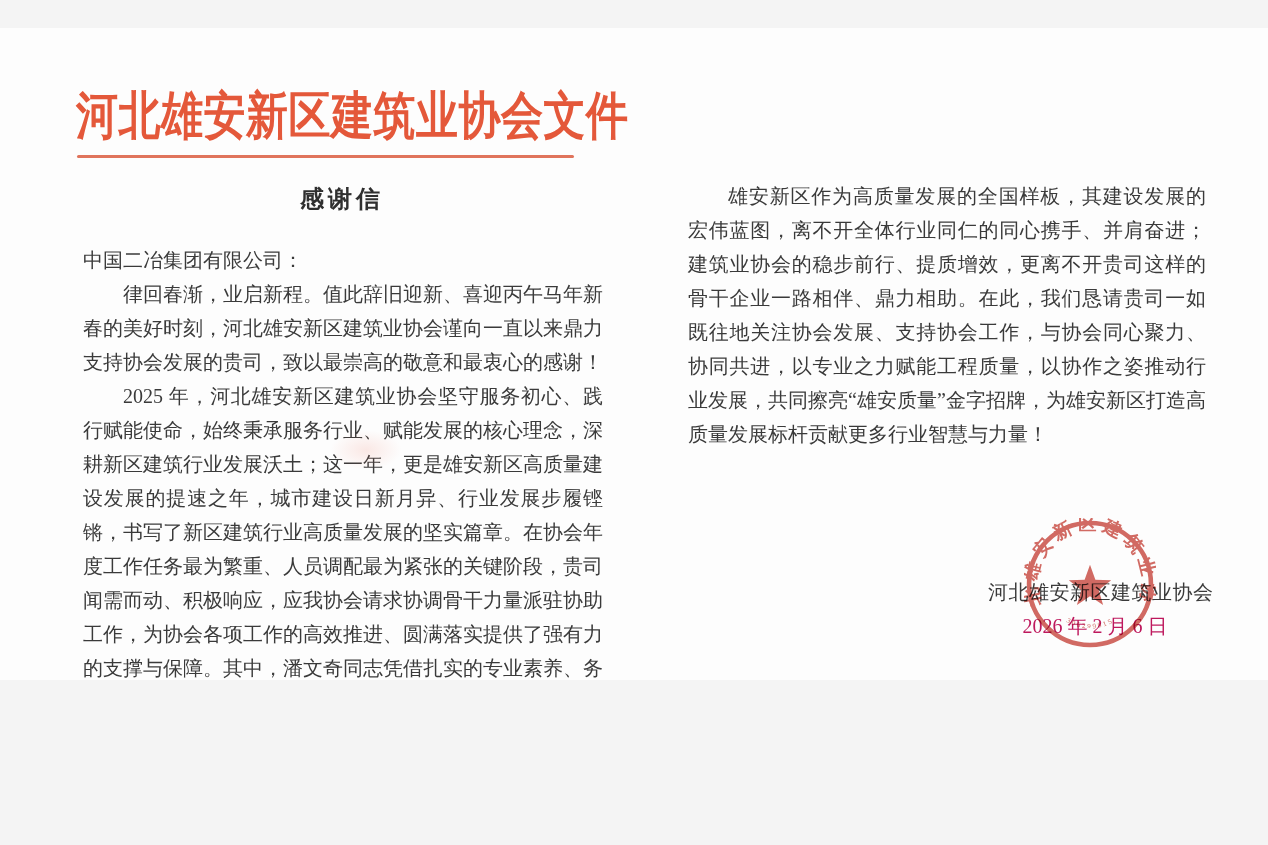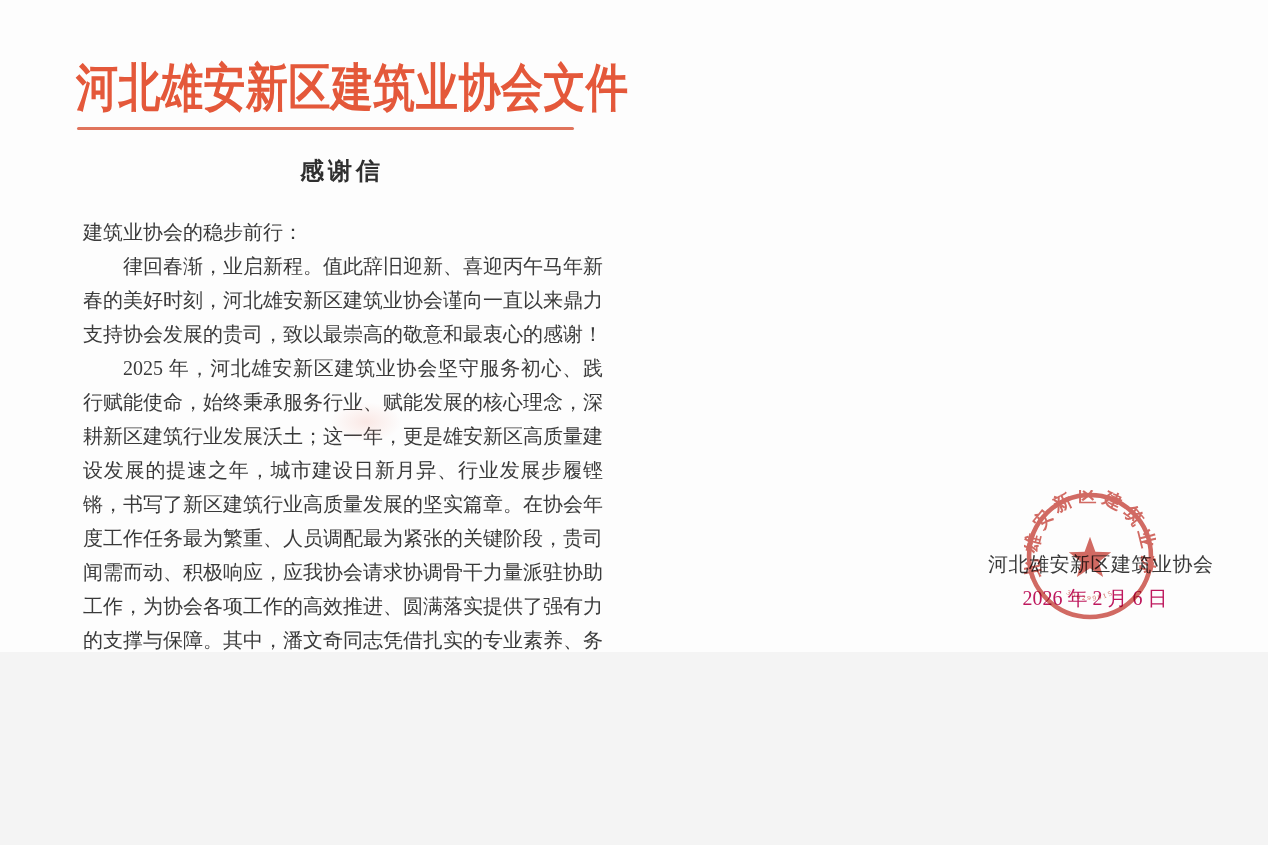--- a/index.html
+++ b/index.html
@@ -6,20 +6,21 @@
   body {
     width: 1268px; height: 845px;
     background: #f4f4f4;
     font-family: "Liberation Serif", "DejaVu Serif", serif;
   }
   .page {
     position: relative;
     width: 1268px; height: 652px;
     background: #fdfdfd;
     overflow: hidden;
+    margin-top: 28px;
   }
   
   .letterhead {
     position: absolute;
     left: 76px; top: 54px;
     width: 514px;
     font-size: 42px;
     font-weight: 700;
     color: #e4583a;
     letter-spacing: 0.5px;
@@ -99,28 +100,29 @@
 <body>
 
 <div class="page">
 
   <div class="letterhead">河北雄安新区建筑业协会文件</div>
   <div class="red-rule"></div>
 
   <div class="doc-title">感谢信</div>
 
   <div class="col col-left">
-    <p class="salutation">建筑业协会的稳步前行：</p>
+    <p class="salutation">中国二冶集团有限公司：</p>
     <p>律回春渐，业启新程。值此辞旧迎新、喜迎丙午马年新春的美好时刻，河北雄安新区建筑业协会谨向一直以来鼎力支持协会发展的贵司，致以最崇高的敬意和最衷心的感谢！</p>
     <p>2025 年，河北雄安新区建筑业协会坚守服务初心、践行赋能使命，始终秉承服务行业、赋能发展的核心理念，深耕新区建筑行业发展沃土；这一年，更是雄安新区高质量建设发展的提速之年，城市建设日新月异、行业发展步履铿锵，书写了新区建筑行业高质量发展的坚实篇章。在协会年度工作任务最为繁重、人员调配最为紧张的关键阶段，贵司闻需而动、积极响应，应我协会请求协调骨干力量派驻协助工作，为协会各项工作的高效推进、圆满落实提供了强有力的支撑与保障。其中，潘文奇同志凭借扎实的专业素养、务实勤勉的工作作风以及不计得失的无私奉献精神，快速融入工作、主动担当作为，高效完成各项交办任务，用实际行动诠释了国企员工的责任与担当，是全体协会工作人员学习的榜样。在此，我协会谨向贵司致以最诚挚的谢意，并对潘文奇同志的卓越表现予以高度肯定和表扬！</p>
   </div>
 
   <div class="scan-artifact"></div>
 
   <div class="col col-right">
+    <p>雄安新区作为高质量发展的全国样板，其建设发展的宏伟蓝图，离不开全体行业同仁的同心携手、并肩奋进；建筑业协会的稳步前行、提质增效，更离不开贵司这样的骨干企业一路相伴、鼎力相助。在此，我们恳请贵司一如既往地关注协会发展、支持协会工作，与协会同心聚力、协同共进，以专业之力赋能工程质量，以协作之姿推动行业发展，共同擦亮“雄安质量”金字招牌，为雄安新区打造高质量发展标杆贡献更多行业智慧与力量！</p>
   </div>
 
   <div class="signature">河北雄安新区建筑业协会</div>
   <div class="sign-date">2026 年 2 月 6 日</div>
 
   <svg class="seal" viewBox="0 0 130 130" xmlns="http://www.w3.org/2000/svg">
     <circle cx="65" cy="65" r="60" fill="none" stroke="#c94a41" stroke-width="4.5"></circle>
     <polygon points="65,46 70.3,60.7 85.9,61.2 73.6,70.8 77.9,85.8 65,77 52.1,85.8 56.4,70.8 44.1,61.2 59.7,60.7" fill="#c94a41"></polygon>
     <path id="sealArc" d="M 20,90 A 52,52 0 1 1 110,90" fill="none"></path>
     <path id="serialArc" d="M 38,100 A 46,46 0 0 0 92,100" fill="none"></path>

